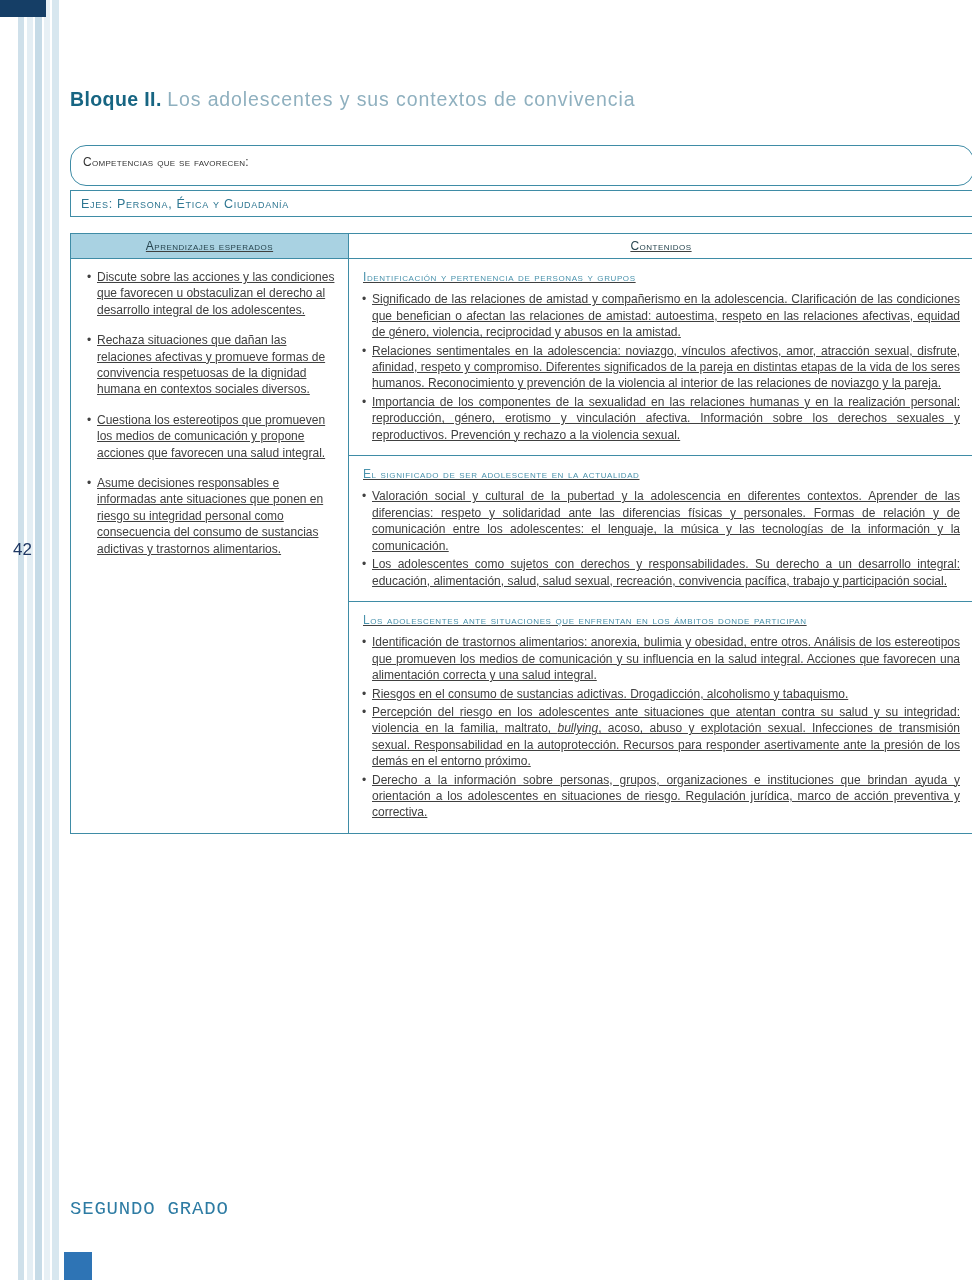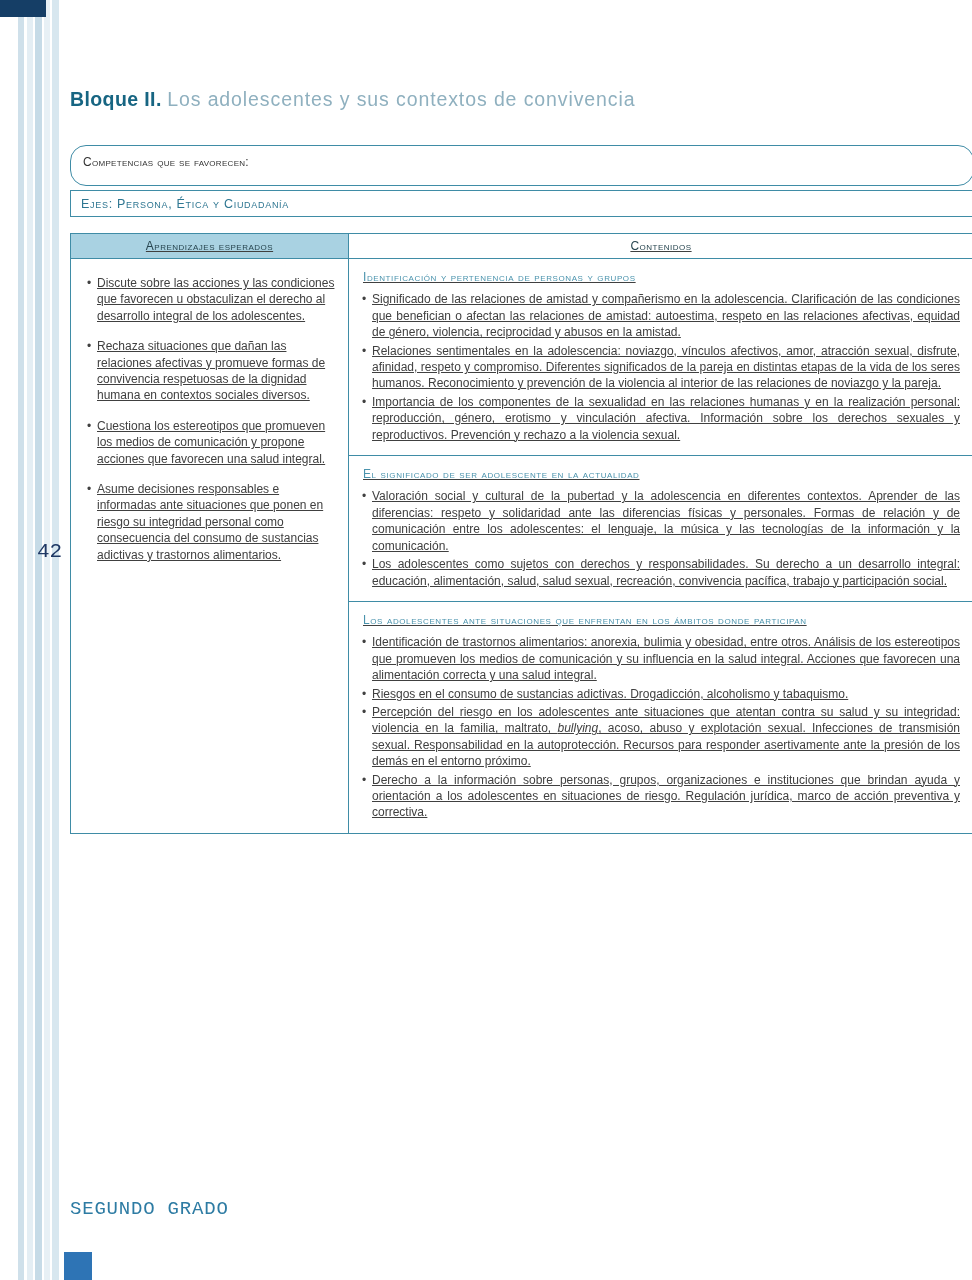--- a/index.html
+++ b/index.html
@@ -25,22 +25,22 @@
   
   .stripes{position:absolute;left:0;top:0;width:62px;height:1280px;}
   .stripe{position:absolute;top:0;height:1280px;}
   .stripe.s1{left:18px;width:6px;background:#cfe0ea;}
   .stripe.s2{left:27px;width:6px;background:#e4eef4;}
   .stripe.s3{left:35px;width:7px;background:#c6dbe7;}
   .stripe.s4{left:44px;width:6px;background:#e7f0f5;}
   .stripe.s5{left:52px;width:7px;background:#d8e7ef;}
   .corner-block{position:absolute;left:0;top:0;width:46px;height:17px;background:var(--corner-navy);z-index:3;}
   .page-number{
-    position:absolute;left:37px;top:540px;z-index:3;
-    font-family:Liberation Mono, monospace;font-size:21px;color:var(--page-number-navy);
+    position:absolute;left:13px;top:540px;z-index:3;
+    font-family:Liberation Sans, sans-serif;font-size:17px;color:var(--page-number-navy);
   }
   .bottom-square{position:absolute;left:64px;top:1252px;width:28px;height:28px;background:var(--square-blue);z-index:3;}
 
   
   .content{position:absolute;left:70px;top:88px;width:904px;}
   .block-title{font-size:19.5px;font-weight:normal;margin-bottom:34px;white-space:nowrap;}
   .block-label{font-weight:bold;color:var(--title-dark);letter-spacing:.4px;}
   .block-name{color:var(--title-light);letter-spacing:.9px;}
 
   .box{border:1px solid var(--accent-teal);background:#fff;}
@@ -53,21 +53,21 @@
     margin-top:16px;display:grid;grid-template-columns:278px 1fr;
     border:1px solid var(--accent-teal);
     text-decoration:underline;
   }
   .col-h{
     padding:5px 6px;text-align:center;font-size:12px;letter-spacing:.5px;
     color:#27454f;border-bottom:1px solid var(--accent-teal);
   }
   .col-h.left{background:var(--header-bg);border-right:1px solid var(--accent-teal);}
   .cell{font-size:12px;line-height:16.4px;}
-  .left-cell{border-right:1px solid var(--accent-teal);padding:16px 13px 14px 16px;}
+  .left-cell{border-right:1px solid var(--accent-teal);padding:10px 13px 14px 16px;}
   .left-cell ul{list-style:none;}
   .left-cell li{position:relative;padding-left:10px;margin-bottom:14px;}
   .left-cell li::before{content:"•";position:absolute;left:0;top:0;}
   .right-cell{display:flex;flex-direction:column;}
   .right-cell section{padding:8px 13px 10px 13px;border-bottom:1px solid var(--accent-teal);}
   .right-cell section:last-child{border-bottom:none;flex:1;}
   .right-cell h3{
     font-weight:normal;color:var(--heading-teal);font-size:12px;
     letter-spacing:.6px;margin:2px 0 6px 1px;
   }

